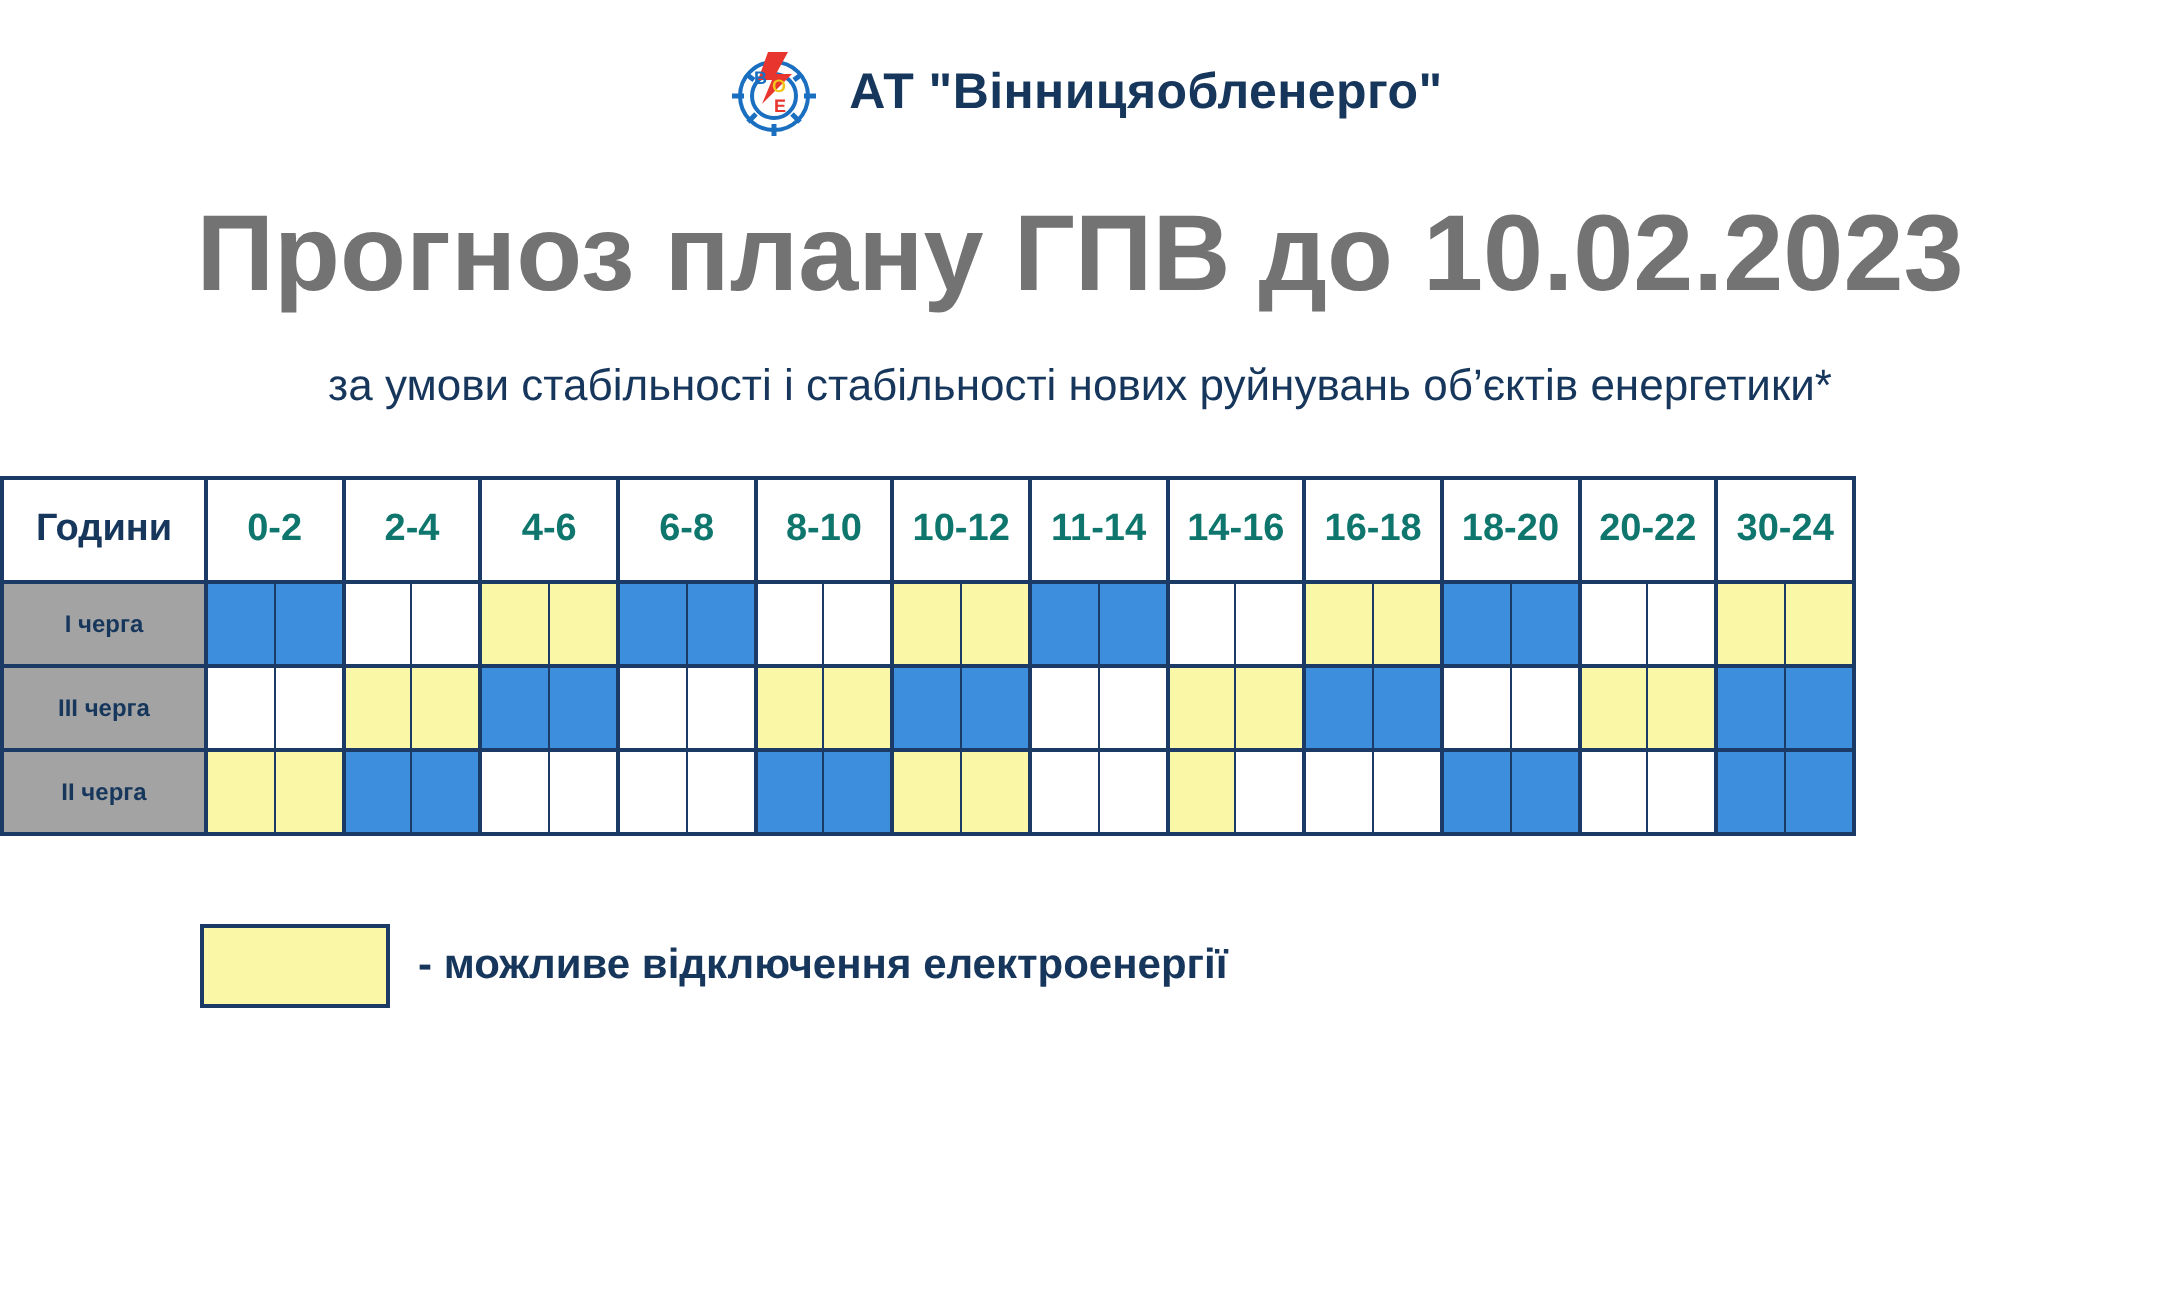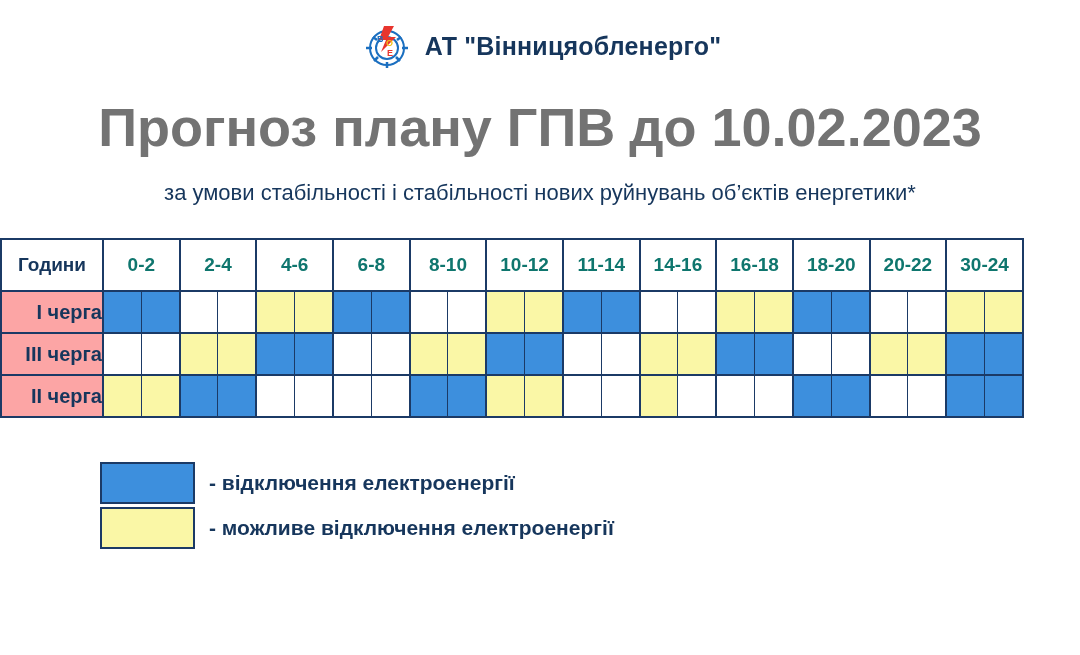--- a/index.html
+++ b/index.html
@@ -59,21 +59,21 @@
   }
 
   
   .table-wrap {
     margin-top: 26px;
     padding-left: 0px;
   }
   table.sched {
     border-collapse: collapse;
     table-layout: fixed;
-    width: 1024px;
+    width: 928px;
     margin-left: 0;
     margin-top: 32px;
   }
   table.sched th, table.sched td {
     border: 2px solid #1b3a66;
     padding: 0;
     text-align: center;
     vertical-align: middle;
   }
   table.sched th.corner {
@@ -83,26 +83,25 @@
     color: #16365c;
     height: 50px;
   }
   table.sched th.hourhead {
     font-size: 19px;
     font-weight: bold;
     color: #0f766e;
     height: 50px;
   }
   table.sched td.rowlabel {
-    font-size: 20px;
+    font-size: 12px;
     font-weight: bold;
     color: #16365c;
     height: 40px;
-    background: #fca5a5;
-    text-align: right;
+    background: #a3a3a3;
   }
   
   .slotpair {
     display: flex;
     width: 100%;
     height: 100%;
   }
   .slot {
     flex: 1 1 50%;
     height: 40px;
@@ -415,20 +414,16 @@
               <div class="slot b s-off"></div>
             </div>
           </td>
         </tr>
     </tbody>
   </table>
 </div>
 
 <div class="legend">
   <div class="legend-row">
-    <div class="legend-box" style="background:#3d8fdd"></div>
-    <div class="legend-label">- відключення електроенергії</div>
-  </div>
-  <div class="legend-row">
     <div class="legend-box" style="background:#faf7a6"></div>
     <div class="legend-label">- можливе відключення електроенергії</div>
   </div>
 </div>
 
 </body></html>

